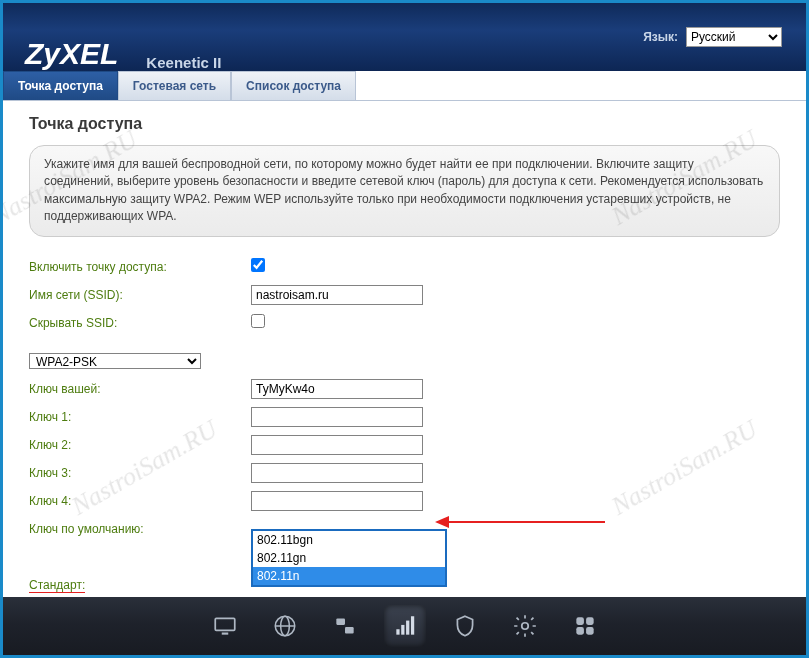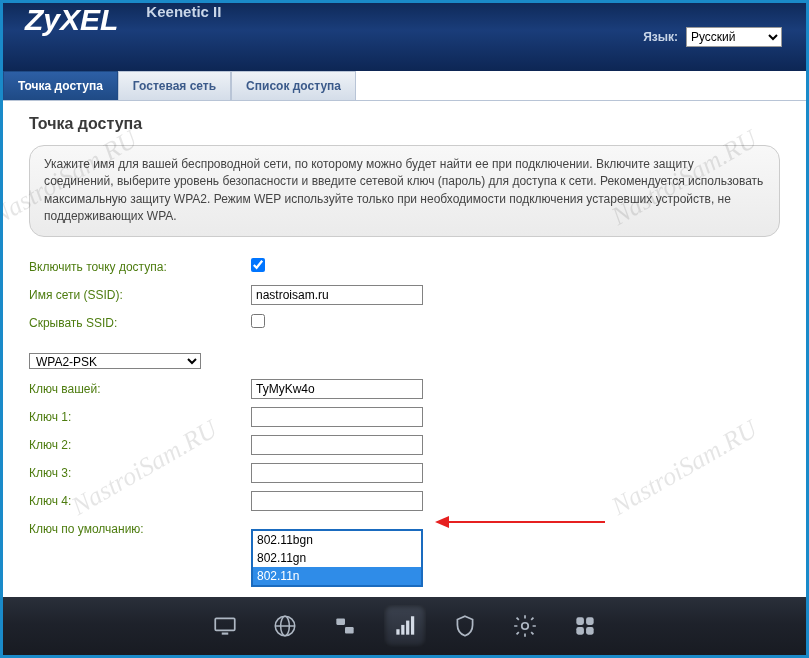--- a/index.html
+++ b/index.html
@@ -1,18 +1,18 @@
 <!DOCTYPE html>
 <html><head>
 <meta charset="utf-8">
 <style>
 * { box-sizing: border-box; margin: 0; padding: 0; }
 body { font-family: Arial, sans-serif; font-size: 12px; background: #000; display: flex; justify-content: center; align-items: flex-start; }
 .frame { width: 809px; height: 658px; border: 3px solid #1a8ac9; background: #fff; position: relative; overflow: hidden; }
-.header { height: 68px; background: linear-gradient(180deg, #0f2a5a 0%, #1a3d7a 40%, #0d2654 100%); display: flex; align-items: flex-start; padding: 0 22px; position: relative; }
+.header { height: 68px; background: linear-gradient(180deg, #0f2a5a 0%, #1a3d7a 40%, #0d2654 100%); display: flex; align-items: flex-end; padding: 0 22px; position: relative; }
 .logo { font-family: Arial, sans-serif; font-size: 30px; font-weight: 900; font-style: italic; color: #fff; letter-spacing: 0px; }
 .model { color: #c9d6e8; font-size: 15px; font-weight: 600; margin-left: 28px; }
 .lang-wrap { position: absolute; right: 24px; top: 24px; display: flex; align-items: center; gap: 8px; }
 .lang-label { color: #c9d6e8; font-weight: 600; }
 .lang-select { width: 96px; height: 20px; border: 1px solid #999; font-size: 12px; background: #fff; }
 .main { position: absolute; top: 68px; left: 0; right: 0; bottom: 58px; background: #fff; overflow: hidden; }
 .scroll-area { position: absolute; inset: 0; overflow-y: scroll; }
 .scroll-area::-webkit-scrollbar { width: 17px; }
 .scroll-area::-webkit-scrollbar-track { background: #f0f0f0; }
 .scroll-area::-webkit-scrollbar-thumb { background: #c1c1c1; border: 1px solid #a8a8a8; }
@@ -22,21 +22,21 @@
 .content { padding: 14px 26px 30px 26px; }
 .page-title { font-size: 16px; font-weight: 700; color: #3a3a3a; margin-bottom: 12px; }
 .info-box { border: 1px solid #ccc; border-radius: 15px; background: linear-gradient(180deg, #f8f8f8 0%, #ebebeb 100%); padding: 10px 14px; color: #444; line-height: 1.45; margin-bottom: 18px; }
 .form-row { display: flex; align-items: center; margin-bottom: 4px; min-height: 24px; }
 .form-label { width: 222px; text-align: left; padding-right: 12px; color: #4d7c0f; }
 .form-field { flex: 0 0 auto; }
 .text-input { width: 172px; height: 20px; border: 1px solid #828282; padding: 0 4px; font-size: 12px; background: #fff; }
 .sel { width: 172px; height: 16px; border: 1px solid #828282; font-size: 12px; background: #fff; padding-left: 2px; }
 .chk { width: 14px; height: 14px; }
 .dropdown-open { position: relative; width: 172px; }
-.dropdown-list { position: absolute; left: 0; top: 0; width: 172px; border: 2px solid #1a6bbf; background: #fff; z-index: 10; }
+.dropdown-list { position: absolute; left: 0; top: 0; width: 196px; border: 2px solid #1a6bbf; background: #fff; z-index: 10; }
 .drop-opt { padding: 2px 4px; font-size: 12px; cursor: pointer; }
 .drop-opt.selected { background: #2f8ce8; color: #fff; }
 .arrow-annot { position: absolute; left: 432px; top: 445px; width: 170px; height: 12px; pointer-events: none; }
 .arrow-line { position: absolute; left: 14px; top: 5px; right: 0; height: 2px; background: #e62020; }
 .arrow-head { position: absolute; left: 0; top: 0; width: 0; height: 0; border-top: 6px solid transparent; border-bottom: 6px solid transparent; border-right: 14px solid #e62020; }
 .bottom-bar { position: absolute; left: 0; right: 0; bottom: 0; height: 58px; background: linear-gradient(180deg, #2a2f3a 0%, #1e222b 45%, #181b22 100%); display: flex; align-items: center; justify-content: center; gap: 18px; }
 .nav-icon { width: 42px; height: 42px; border-radius: 6px; display: flex; align-items: center; justify-content: center; cursor: pointer; color: #aeb7c3; position: relative; }
 .nav-icon.active { background: linear-gradient(180deg, #3b424f, #262b35); box-shadow: inset 0 0 6px rgba(0,0,0,0.6); color: #d4dbe6; }
 .nav-icon svg { width: 26px; height: 26px; }
 .wm { position: absolute; font-family: 'Times New Roman', serif; font-style: italic; font-size: 26px; color: rgba(0,0,0,0.10); pointer-events: none; transform: rotate(-30deg); white-space: nowrap; }
@@ -123,20 +123,24 @@
                 <div class="drop-opt">802.11bgn</div>
                 <div class="drop-opt">802.11gn</div>
                 <div class="drop-opt selected" style="position:relative;">
                   <span>802.11n</span>
                 </div>
               </div>
             </div>
           </div>
         </div>
 
+        <div class="form-row std-row" style="margin-top:32px;">
+          <div class="form-label"><span class="std-label-ul">Стандарт:</span></div>
+          <div class="form-field" style="width:172px;height:20px;"></div>
+        </div>
 
       </div>
     </div>
 
     <div class="arrow-annot">
       <div class="arrow-line"></div>
         <div class="arrow-head"></div>
     </div>
 
   </div>

